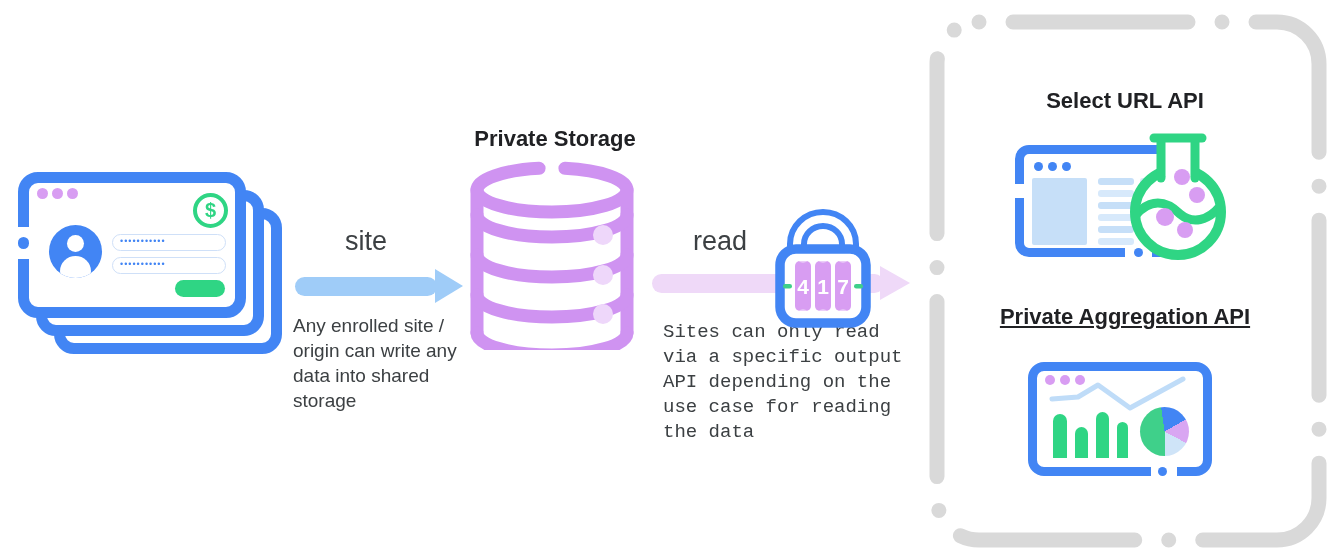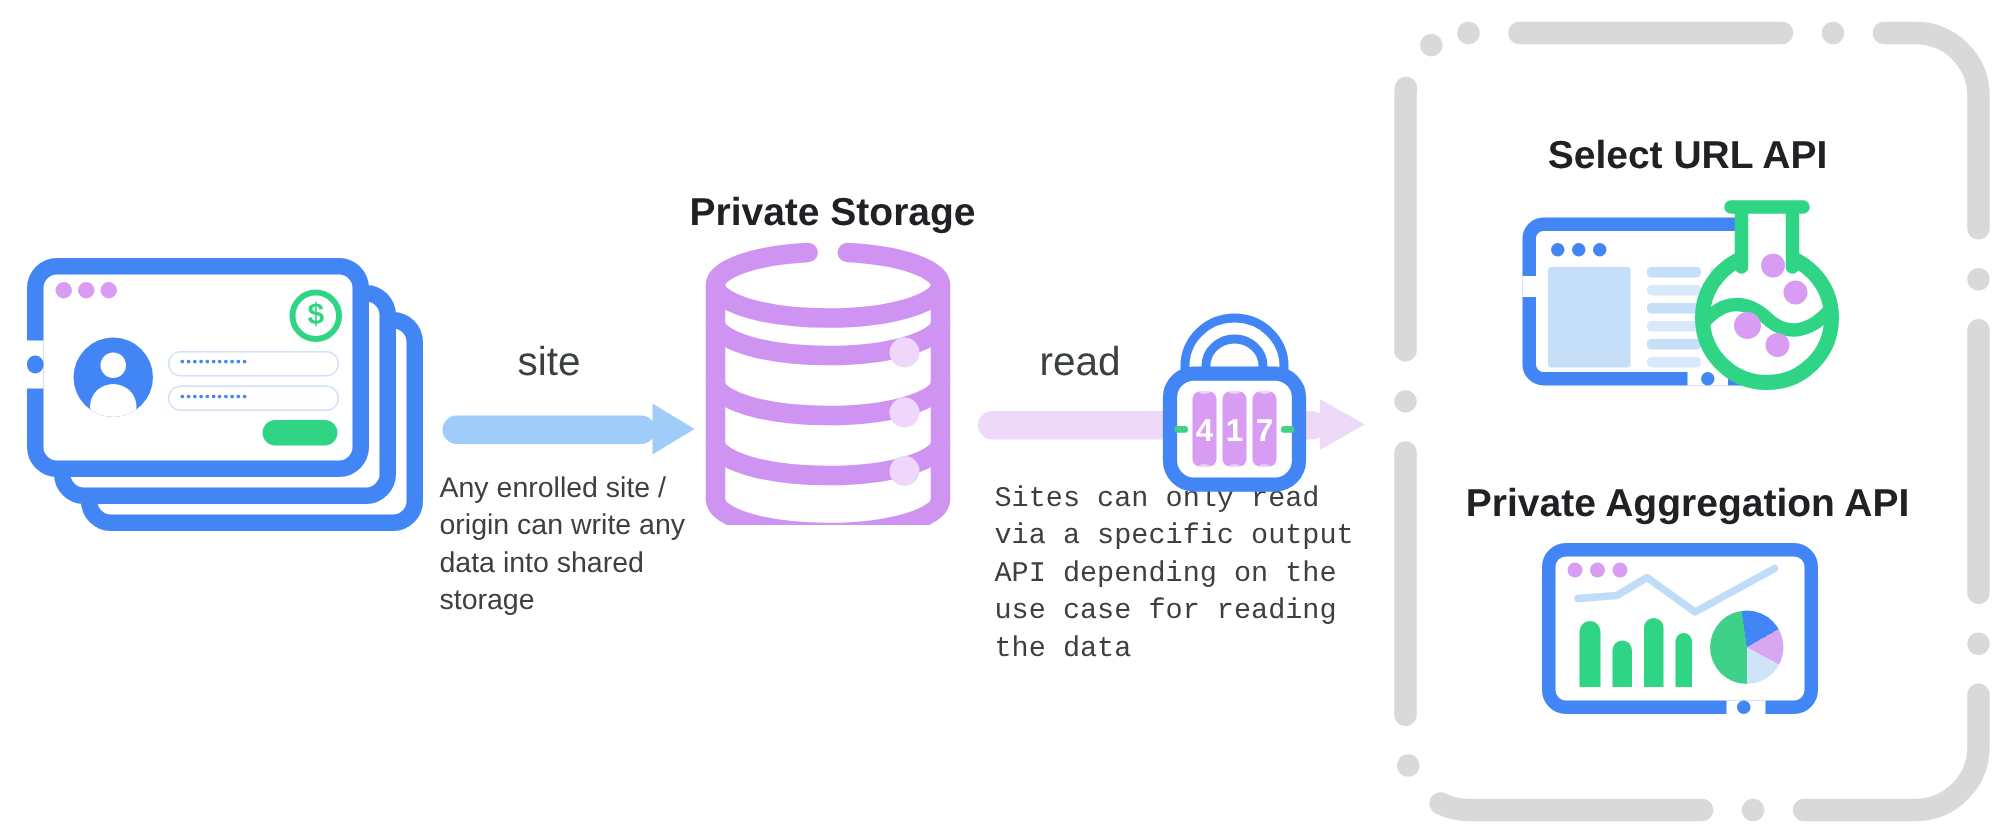--- a/index.html
+++ b/index.html
@@ -25,21 +25,21 @@
               border:1.5px solid #cfe0f8; border-radius:9px; color:var(--blue,#4285f4);
               font-size:9px; letter-spacing:1px; line-height:13px; padding-left:7px; overflow:hidden; }
   .submit-btn { position:absolute; left:146px; top:97px; width:50px; height:17px;
                 background:var(--green,#2fd584); border-radius:9px; }
 
   
   .arrow-shaft { position:absolute; height:19px; border-radius:10px; }
   .arrow-head  { position:absolute; width:0; height:0; border-top:17px solid transparent; border-bottom:17px solid transparent; }
   .flow-label { position:absolute; font-size:27px; color:var(--body-text,#3c4043); text-align:center; }
   .caption { position:absolute; font-size:19px; line-height:25px; color:var(--body-text,#3c4043); }
-  .heading { position:absolute; font-size:26px; font-weight:bold; color:var(--heading-text,#202124); text-align:center; }
+  .heading { position:absolute; font-size:22px; font-weight:bold; color:var(--heading-text,#202124); text-align:center; }
 
   
   .mini-window { position:absolute; background:#fff; border:9px solid var(--blue,#4285f4); }
   .mini-dot { position:absolute; border-radius:50%; }
   .ui-line { position:absolute; height:7px; border-radius:3px; }
   .bar { position:absolute; background:var(--green,#2fd584); border-radius:7px 7px 0 0; }
   .pie { position:absolute; left:103px; top:36px; width:49px; height:49px; border-radius:50%;
          background:conic-gradient(from -8deg, var(--blue,#4285f4) 0 19%, #d9a6f2 19% 35%, #cfe4f8 35% 52%, #3fd08a 52% 100%); }
   svg text { font-family:"Liberation Sans", sans-serif; }
 </style>
@@ -185,21 +185,21 @@
       <path d="M7 92 C22 74 38 76 52 90 C64 100 80 98 94 80" clip-path="url(#bulb-clip)"></path>
     </g>
     <g fill="var(--purple-dot,#d89df2)">
       <circle cx="54" cy="53" r="8"></circle>
       <circle cx="69" cy="71" r="8"></circle>
       <circle cx="37" cy="93" r="9"></circle>
       <circle cx="57" cy="106" r="8"></circle>
     </g>
   </svg>
 
-  <div class="heading" style="left:955px; top:320px; width:340px;">Private Aggregation API</div>
+  <div class="heading" style="left:955px; top:304px; width:340px;text-decoration:underline;">Private Aggregation API</div>
 
   <div class="mini-window" style="left:1028px; top:362px; width:184px; height:114px; border-radius:16px;">
     <div class="mini-dot" style="left:8px;  top:4px; width:10px; height:10px; background:var(--purple-dot,#d89df2);"></div>
     <div class="mini-dot" style="left:23px; top:4px; width:10px; height:10px; background:var(--purple-dot,#d89df2);"></div>
     <div class="mini-dot" style="left:38px; top:4px; width:10px; height:10px; background:var(--purple-dot,#d89df2);"></div>
     <svg class="abs" style="left:3px; top:4px;" width="155" height="45">
       <polyline points="12,24 38,22 58,10 90,33 143,4" fill="none" stroke="#bfdcf8" stroke-width="5" stroke-linecap="round" stroke-linejoin="round"></polyline>
     </svg>
     <div>
       <div class="bar" style="left:16px; top:43px; width:14px; height:44px;"></div>

